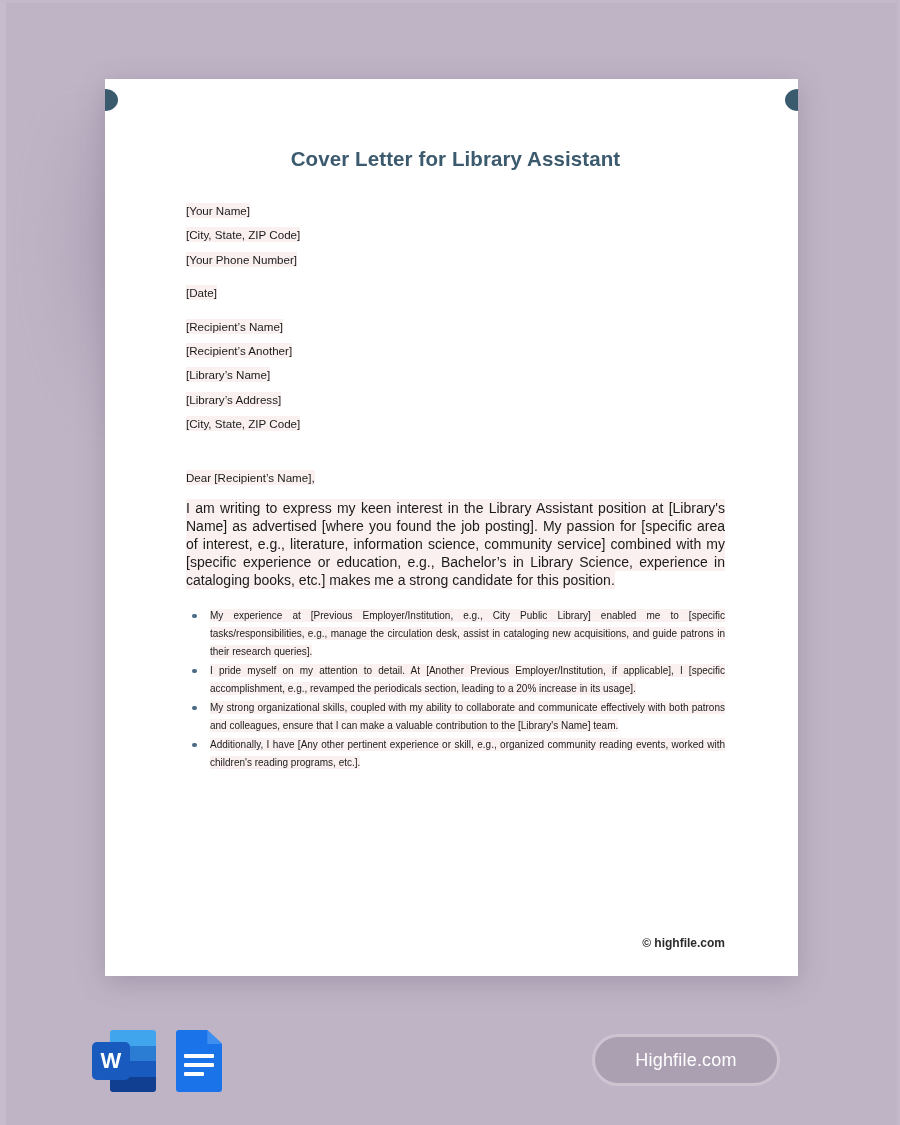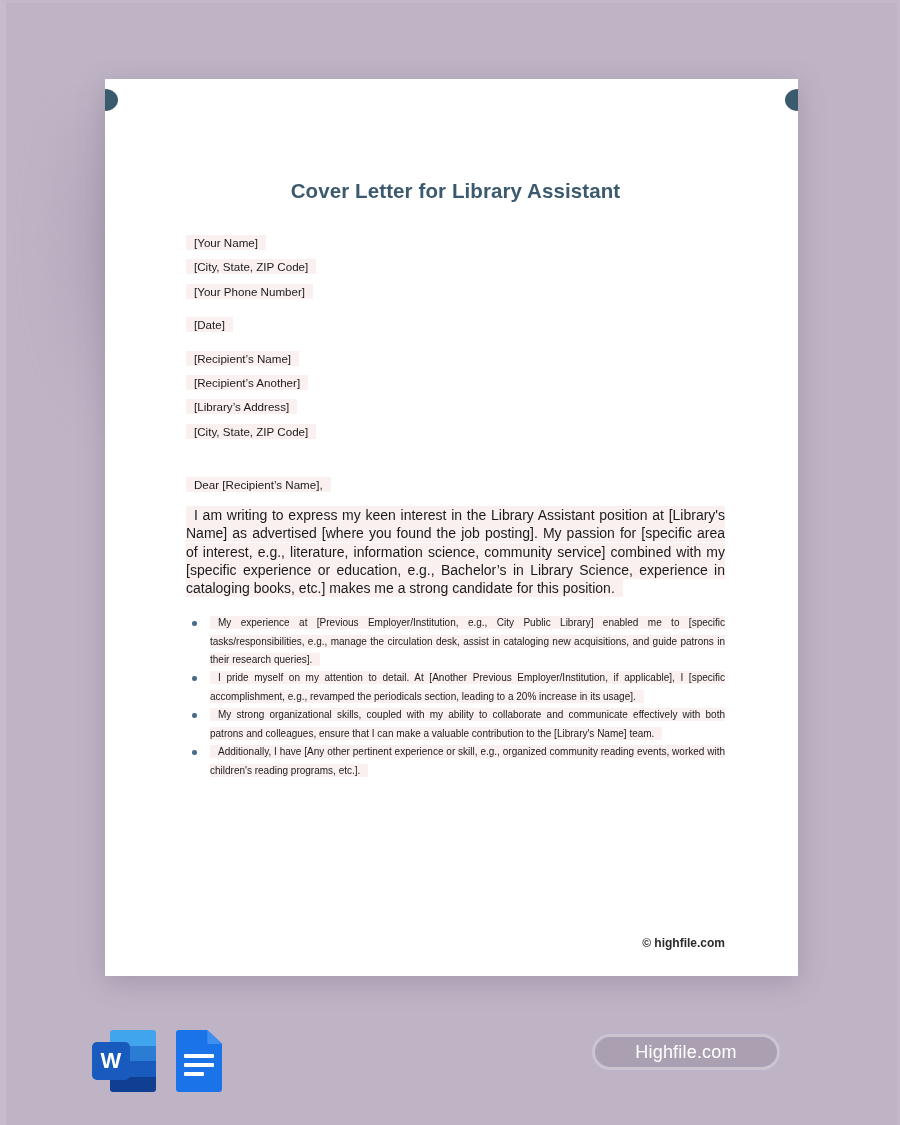--- a/index.html
+++ b/index.html
@@ -60,42 +60,42 @@
 
   .doc-body {
     position: absolute;
     left: 81px;
     right: 73px;
     top: 0;
   }
 
   .doc-title {
     margin: 0;
-    padding-top: 100px;
+    padding-top: 68px;
     text-align: center;
     font-size: 20.5px;
     font-weight: bold;
     color: #3c5a6e;
     letter-spacing: 0.1px;
   }
 
   .addr-block {
     margin-top: 28px;
   }
   .addr-line {
     font-size: 11.6px;
     color: #1b1b1b;
     line-height: 24.4px;
     white-space: nowrap;
   }
   .addr-block.second { margin-top: 9px; }
 
   .hl {
     background: #faf0f0;
-    padding: 1px 8px 1px;
+    padding: 1px 0 1px;
   }
 
   .salutation {
     margin-top: 32px;
     font-size: 11.6px;
     color: #1b1b1b;
     line-height: 18px;
   }
 
   .para {
@@ -217,21 +217,21 @@
     margin-bottom: 5px;
     border-radius: 1px;
   }
   .docs-lines i:nth-child(3) { width: 20px; }
 
   .brand-pill {
     position: absolute;
     left: 592px;
     top: 1034px;
     width: 188px;
-    height: 36px;
+    height: 52px;
     border-radius: 26px;
     background: #aba0b2;
     border: 3px solid #cdc4d2;
     box-sizing: border-box;
     display: flex;
     align-items: center;
     justify-content: center;
     color: #ffffff;
     font-size: 18px;
     letter-spacing: 0.2px;
@@ -257,20 +257,21 @@
       <div class="addr-line"><span class="hl">[Your Phone Number]</span></div>
     </div>
 
     <div class="addr-block second">
       <div class="addr-line"><span class="hl">[Date]</span></div>
     </div>
 
     <div class="addr-block second">
       <div class="addr-line"><span class="hl">[Recipient’s Name]</span></div>
       <div class="addr-line"><span class="hl">[Recipient’s Another]</span></div>
+      <div class="addr-line"><span class="hl">[Library’s Name]</span></div>
       <div class="addr-line"><span class="hl">[Library’s Address]</span></div>
       <div class="addr-line"><span class="hl">[City, State, ZIP Code]</span></div>
     </div>
 
     <div class="salutation"><span class="hl">Dear [Recipient’s Name],</span></div>
 
     <p class="para"><span class="hl">I am writing to express my keen interest in the Library Assistant position at [Library's Name] as advertised [where you found the job posting]. My passion for [specific area of interest, e.g., literature, information science, community service] combined with my [specific experience or education, e.g., Bachelor’s in Library Science, experience in cataloging books, etc.] makes me a strong candidate for this position.</span></p>
 
     <ul class="bullets">
       <li><span class="dot"></span><span class="hl">My experience at [Previous Employer/Institution, e.g., City Public Library] enabled me to [specific tasks/responsibilities, e.g., manage the circulation desk, assist in cataloging new acquisitions, and guide patrons in their research queries].</span></li>

